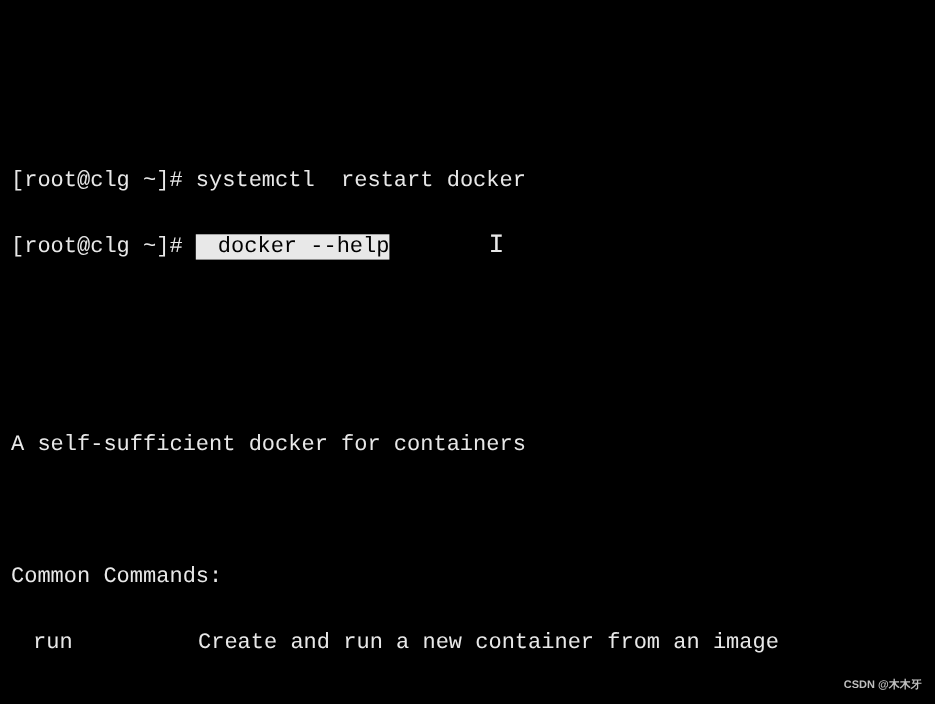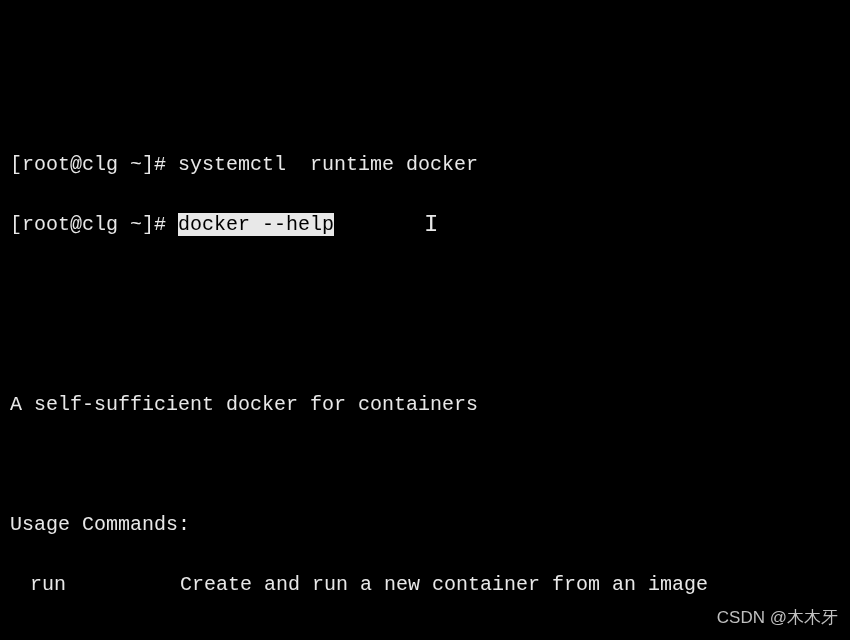--- a/index.html
+++ b/index.html
@@ -15,20 +15,21 @@
       position: relative;
       white-space: pre;
       padding: 0;
     }
     .term {
       padding: 0 10px;
     }
     .highlight {
       background: #e8e8e8;
       color: #000;
+      padding-left: 20px;
     }
     .cursor-i {
       display: inline-block;
       position: relative;
       margin-left: 90px;
       font-weight: 100;
       font-size: 24px;
       line-height: 1;
       vertical-align: middle;
     }
@@ -39,38 +40,39 @@
       display: inline-block;
       width: 170px;
       padding-left: 20px;
     }
     .cmd-desc { display: inline-block; }
     .watermark {
       position: absolute;
       right: 12px;
       bottom: 10px;
       font-family: Arial, sans-serif;
-      font-size: 17px;
+      font-size: 10px;
       color: #bfbfbf;
       white-space: normal;
+      font-weight: bold;
     }
   </style>
 </head>
 <body>
 
 
 
 <div class="term">
-<div><span>[root@clg ~]# </span><span>systemctl  runtime docker</span></div>
+<div><span>[root@clg ~]# </span><span>systemctl  restart docker</span></div>
 <div><span>[root@clg ~]# </span><span class="highlight">docker --help</span><span class="cursor-i">I</span></div>
 <div> </div>
 <div> </div>
 <div>A self-sufficient docker for containers</div>
 <div> </div>
-<div>Usage Commands:</div>
+<div>Common Commands:</div>
 <div id="common-list"><div class="cmd-row"><span class="cmd-name">run</span><span class="cmd-desc">Create and run a new container from an image</span></div></div>
 
 
 </div>
 
 <div class="watermark">CSDN @木木牙</div>
 
 
 
 

